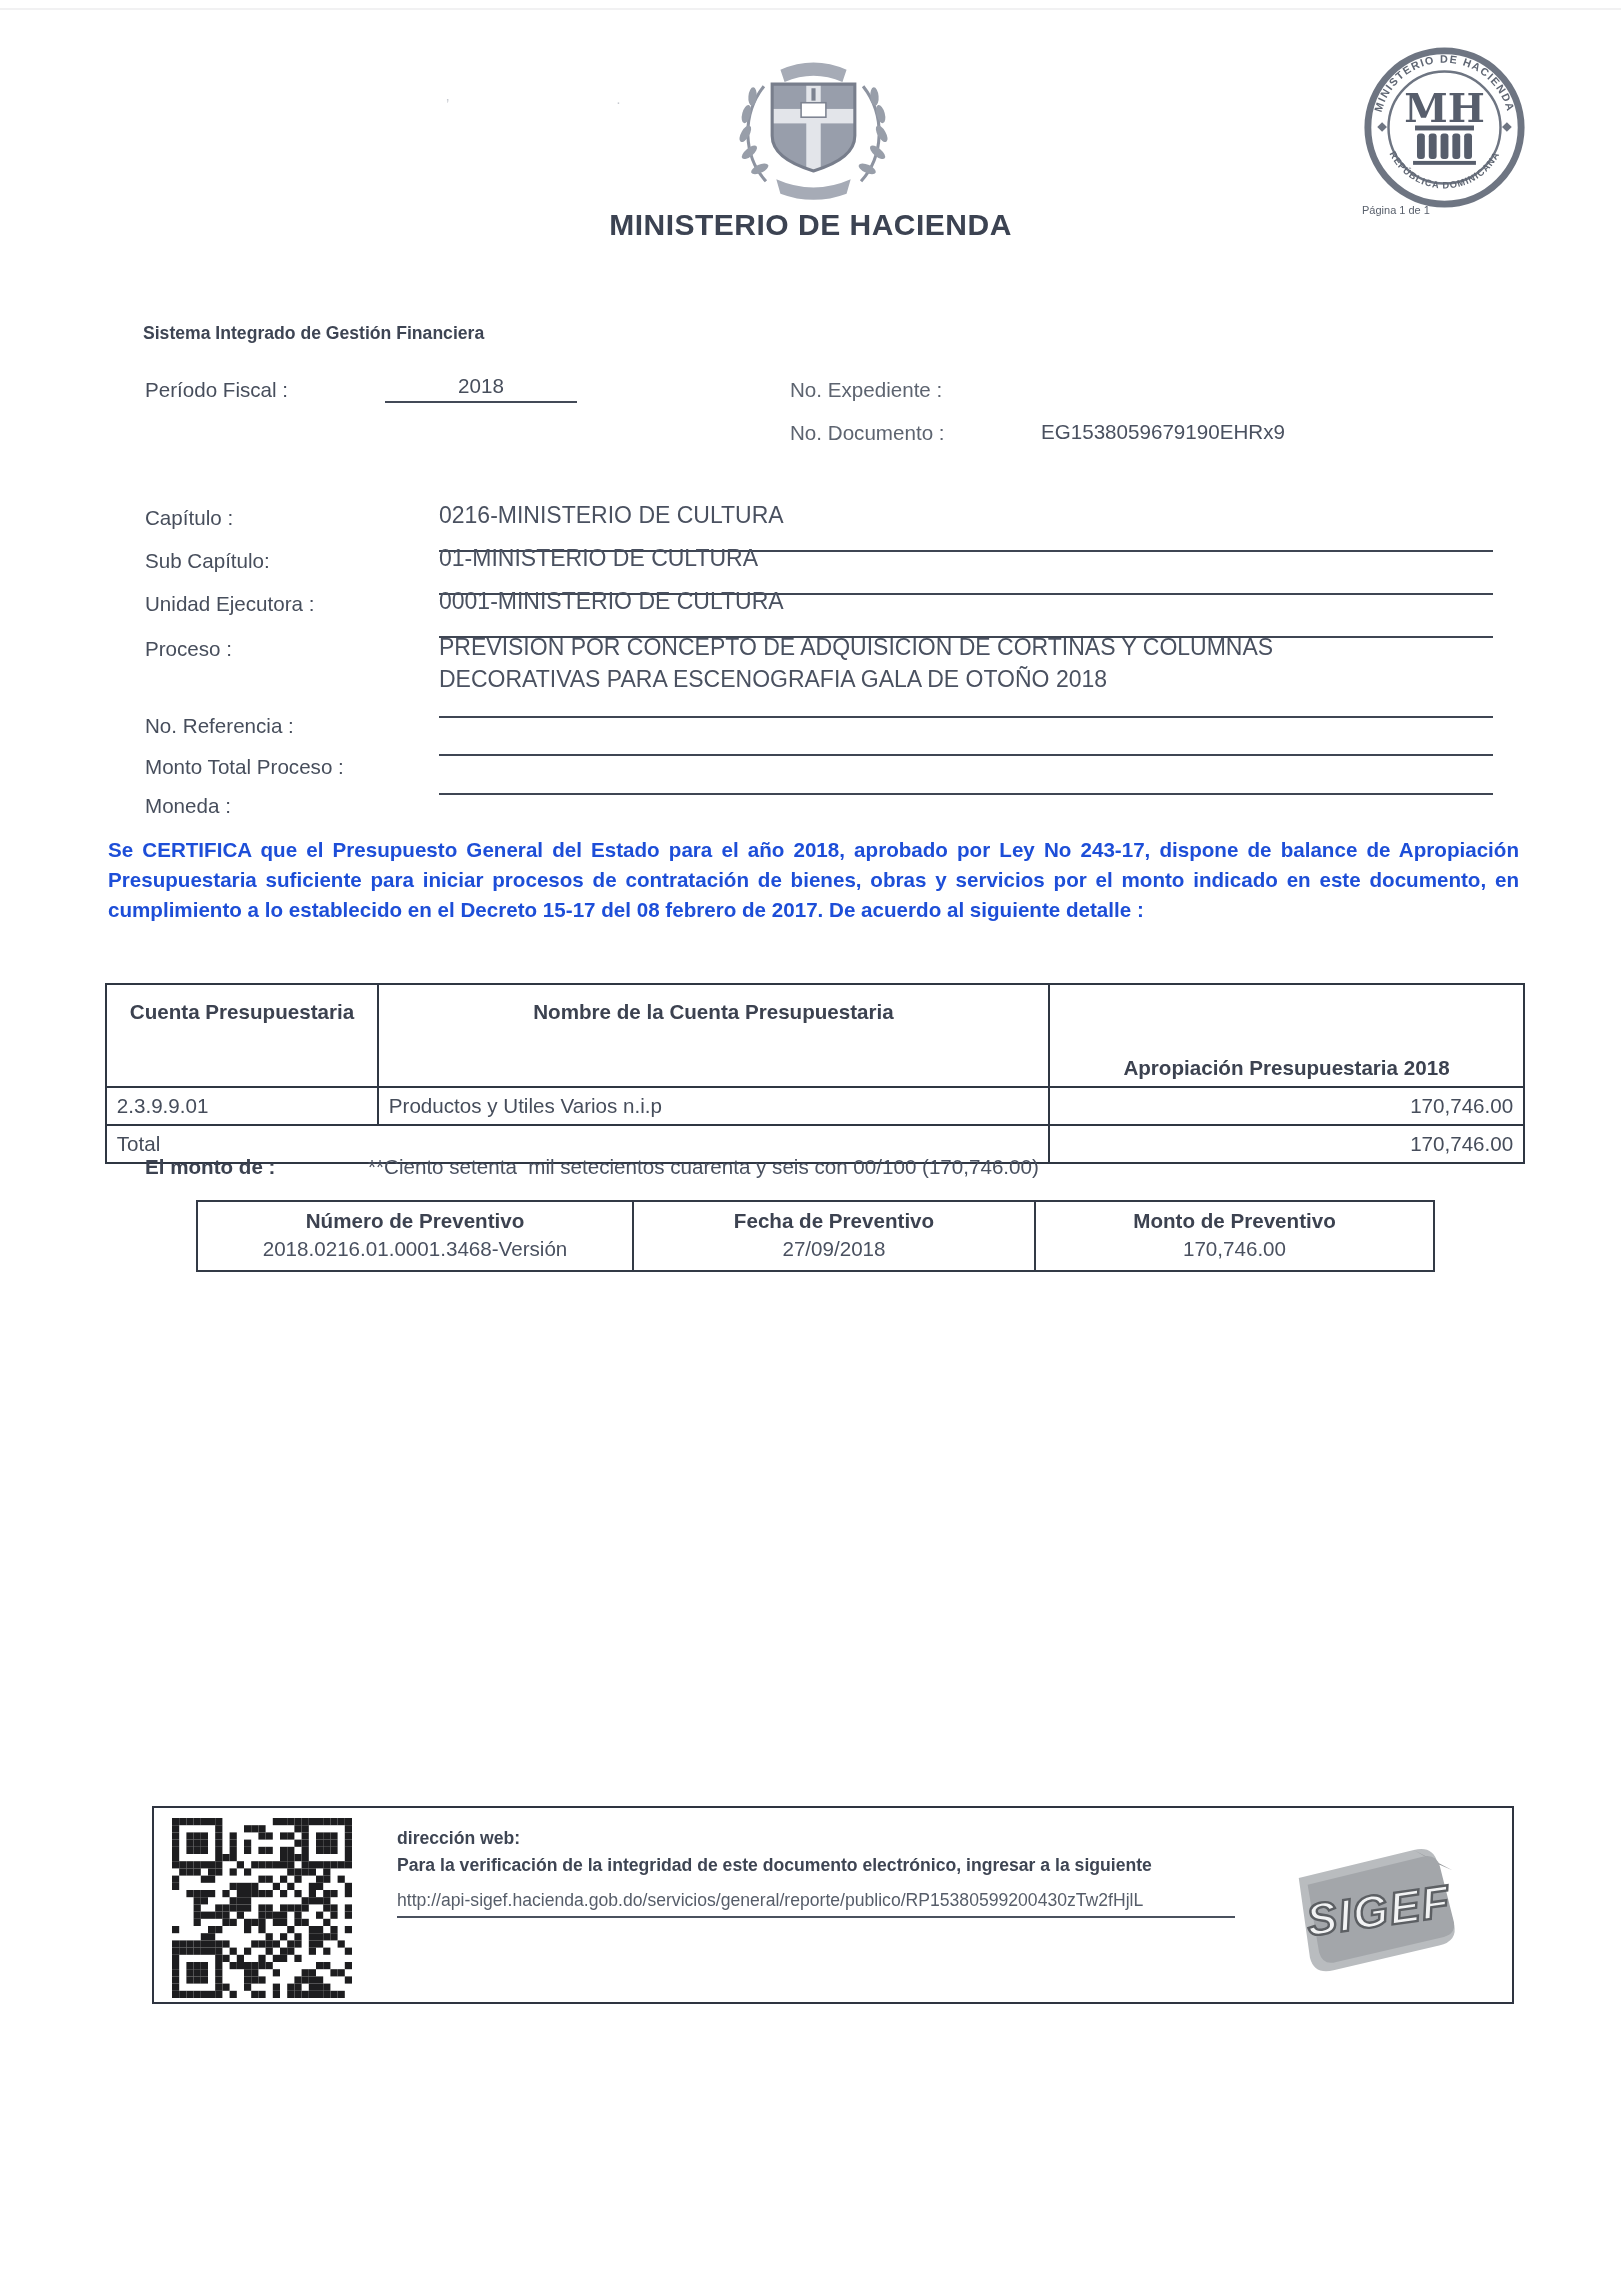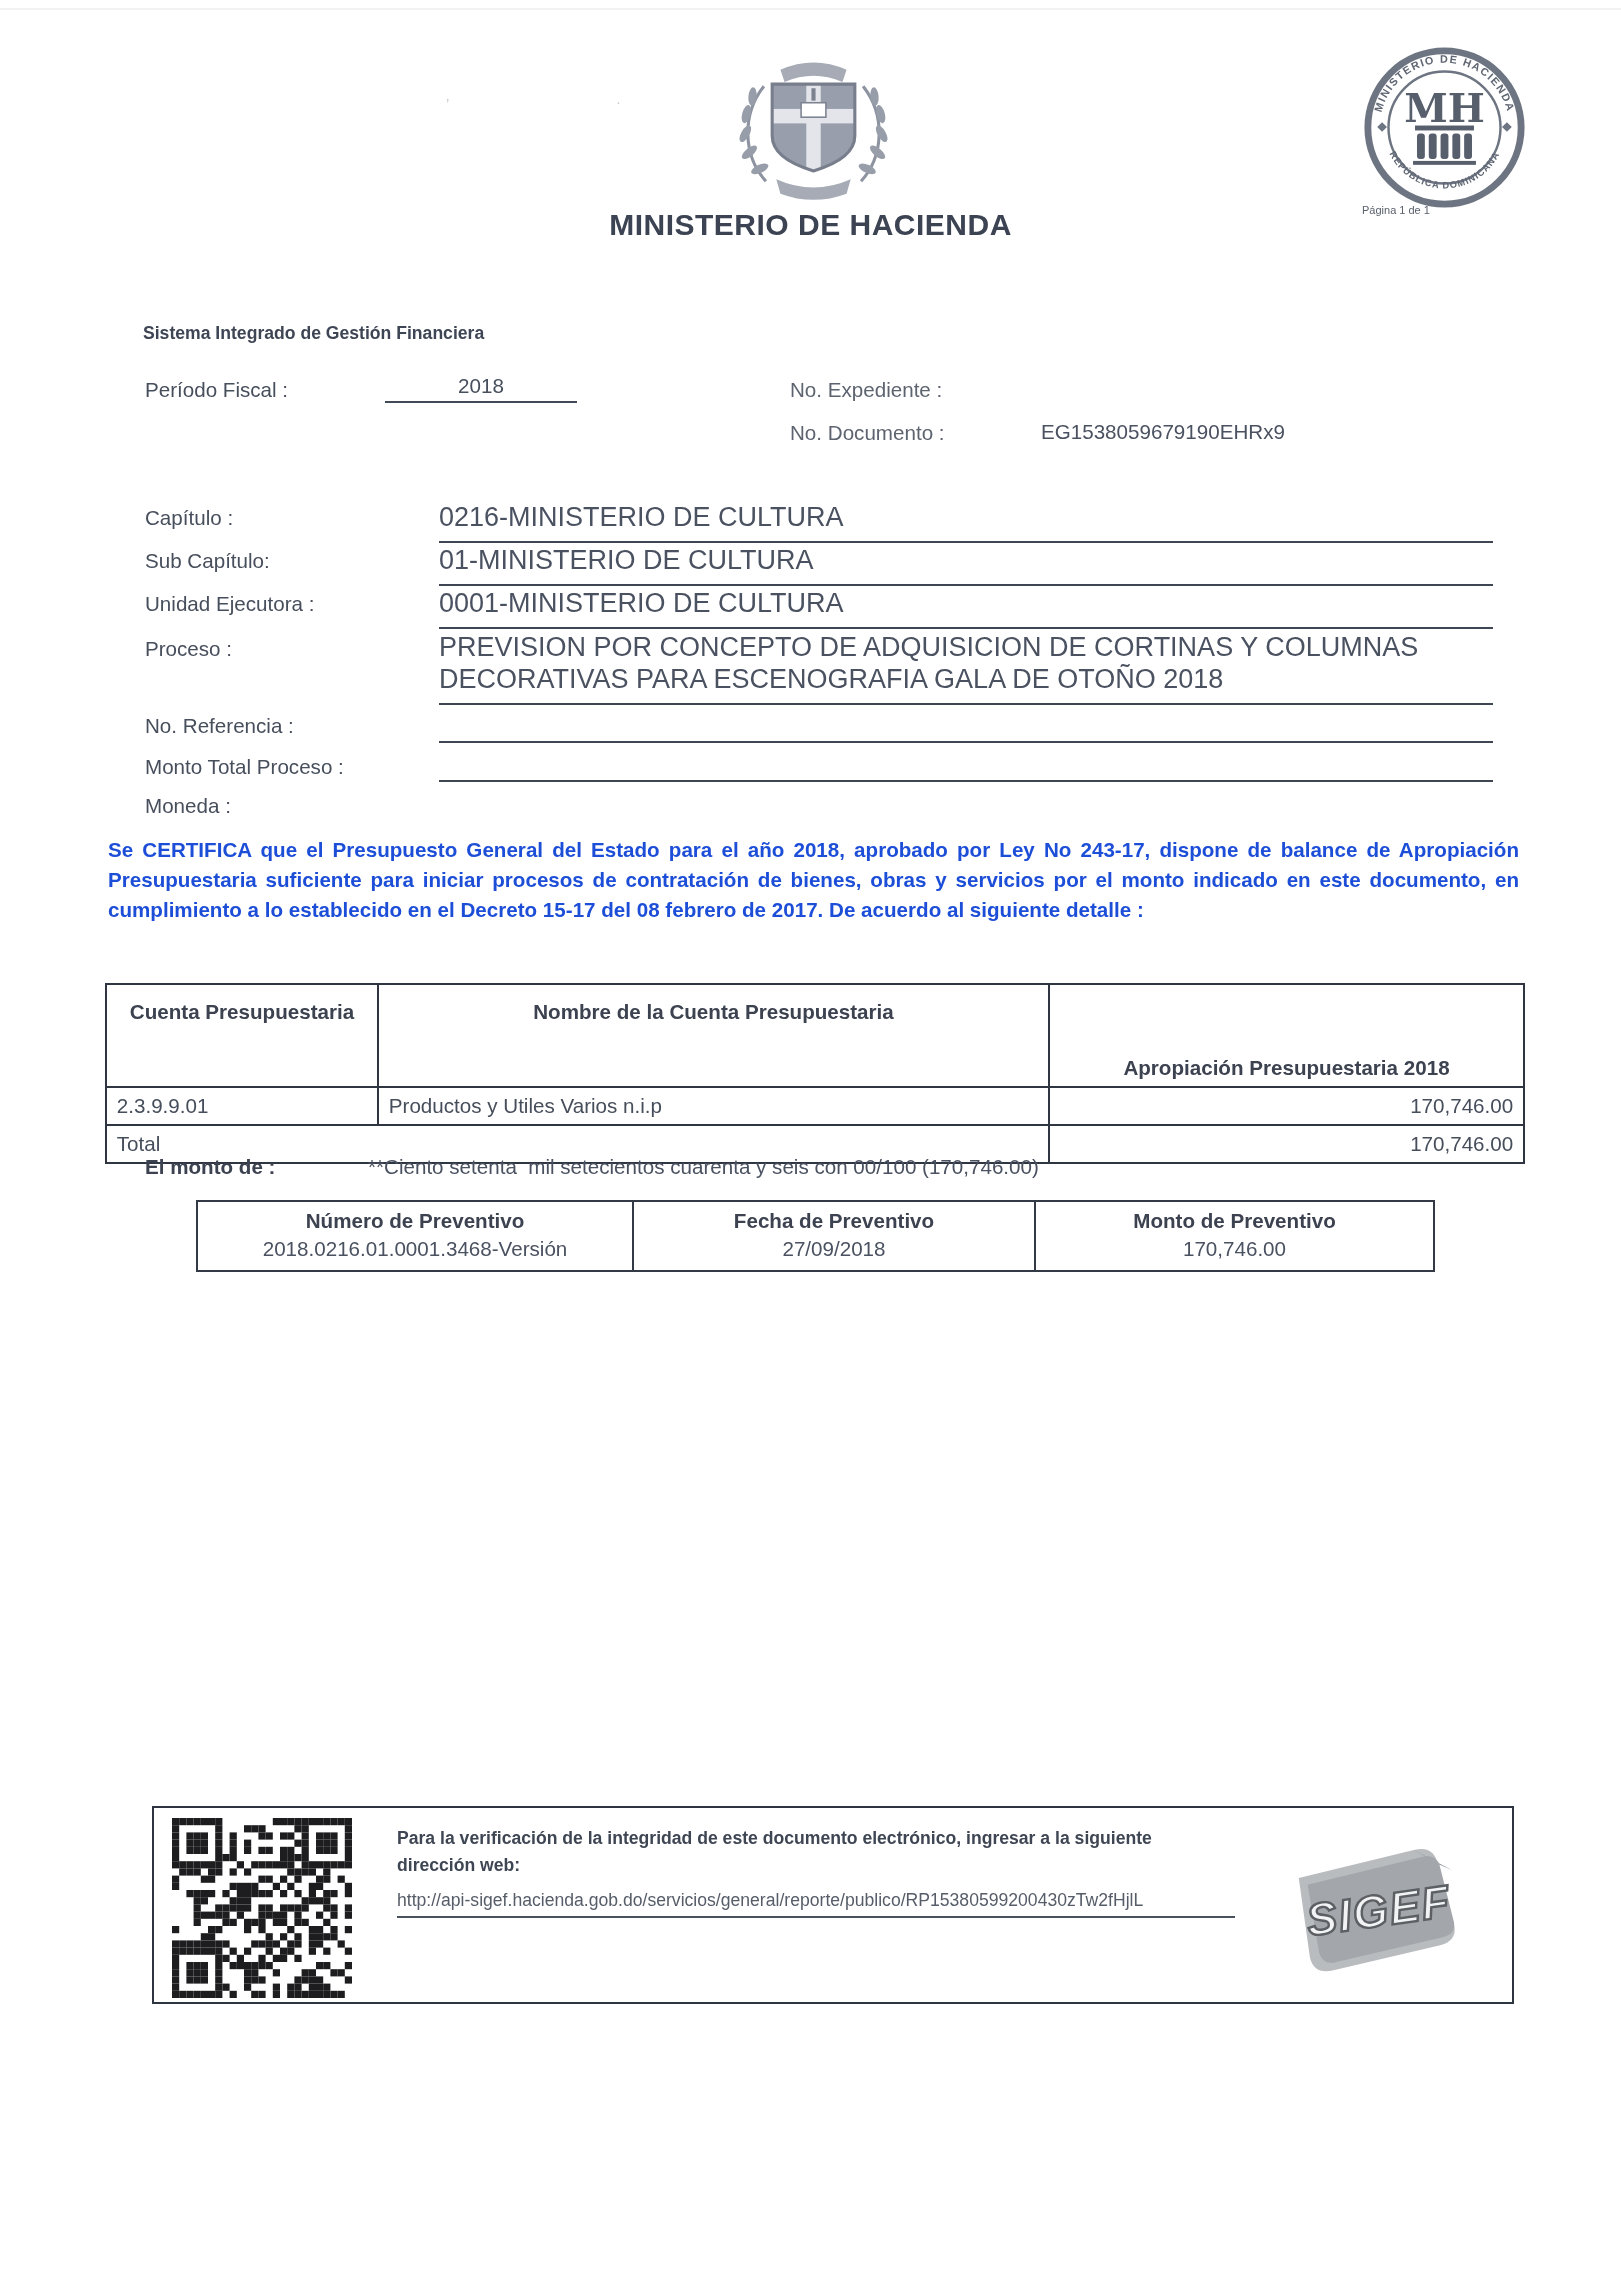--- a/index.html
+++ b/index.html
@@ -30,22 +30,22 @@
   #fecha-table .f-val,#fecha-table .f-sub{width:94px;height:32px;}
 
   
   #exp-label{left:790px;top:378px;font-size:20.6px;color:#5d6470;}
   #exp-value{left:1041px;top:378px;font-size:20.6px;}
   #docu-label{left:790px;top:421px;font-size:20.6px;color:#5d6470;}
   #docu-value{left:1041px;top:420px;font-size:20.6px;color:#4a5160;}
 
   
   .flabel{left:145px;font-size:20.6px;}
-  .fline{left:439px;width:1054px;border-bottom:2px solid #3f4653;font-size:27px;
-         color:#4a5160;padding-bottom:8px;}
+  .fline{left:439px;width:1054px;border-bottom:2px solid #3f4653;font-size:23px;
+         color:#4a5160;padding-bottom:21px;}
   #capitulo-label{top:506px;} #capitulo-line{top:502px;}
   #subcap-label{top:549px;}  #subcap-line{top:545px;}
   #unidad-label{top:592px;}  #unidad-line{top:588px;}
   #proceso-label{top:637px;} #proceso-line{top:631px;line-height:32px;}
   #ref-label{top:714px;}     #ref-line{top:706px;height:27.4px;}
   #mtp-label{top:755px;}     #mtp-line{top:745px;height:27.4px;}
   #moneda-label{top:794px;}  #moneda-line{top:788px;}
 
   
   #cert-par{left:108px;top:835px;width:1411px;font-size:20.6px;font-weight:bold;color:#1d4ed8;
@@ -564,22 +564,22 @@
       <rect x="118.4" y="177.60000000000002" width="7.4" height="7.4"></rect>
       <rect x="125.80000000000001" y="177.60000000000002" width="7.4" height="7.4"></rect>
       <rect x="133.20000000000002" y="177.60000000000002" width="7.4" height="7.4"></rect>
       <rect x="140.6" y="177.60000000000002" width="7.4" height="7.4"></rect>
       <rect x="148" y="177.60000000000002" width="7.4" height="7.4"></rect>
       <rect x="155.4" y="177.60000000000002" width="7.4" height="7.4"></rect>
       <rect x="162.8" y="177.60000000000002" width="7.4" height="7.4"></rect>
       <rect x="170.20000000000002" y="177.60000000000002" width="7.4" height="7.4"></rect>
     </svg>
   <div id="verif-text" class="abs">
+    <div>dirección web:</div>
     <div>Para la verificación de la integridad de este documento electrónico, ingresar a la siguiente</div>
-    <div>dirección web:</div>
   </div>
   <div id="verif-url" class="abs">http://api-sigef.hacienda.gob.do/servicios/general/reporte/publico/RP15380599200430zTw2fHjlL</div>
 
   <svg id="sigef" class="abs" viewBox="0 0 220 160" aria-hidden="true">
     <g transform="rotate(-8 110 80)">
       <path d="M30 40 L150 28 Q170 26 172 44 L180 108 Q182 126 162 128 L52 138 Q32 140 30 122 Z" fill="#b9bcbf"></path>
       <path d="M150 28 L186 54 L173 46 Z" fill="#8f9295"></path>
       <path d="M38 48 L158 36 Q172 35 174 48 L180 104 Q182 118 168 120 L56 130 Q42 132 40 118 Z" fill="#a3a6aa"></path>
       <text x="106" y="100" text-anchor="middle" font-size="46" font-weight="bold" font-style="italic" fill="#f2f3f4" stroke="#5c5f63" stroke-width="2.5" letter-spacing="2">SIGEF</text>
     </g>

